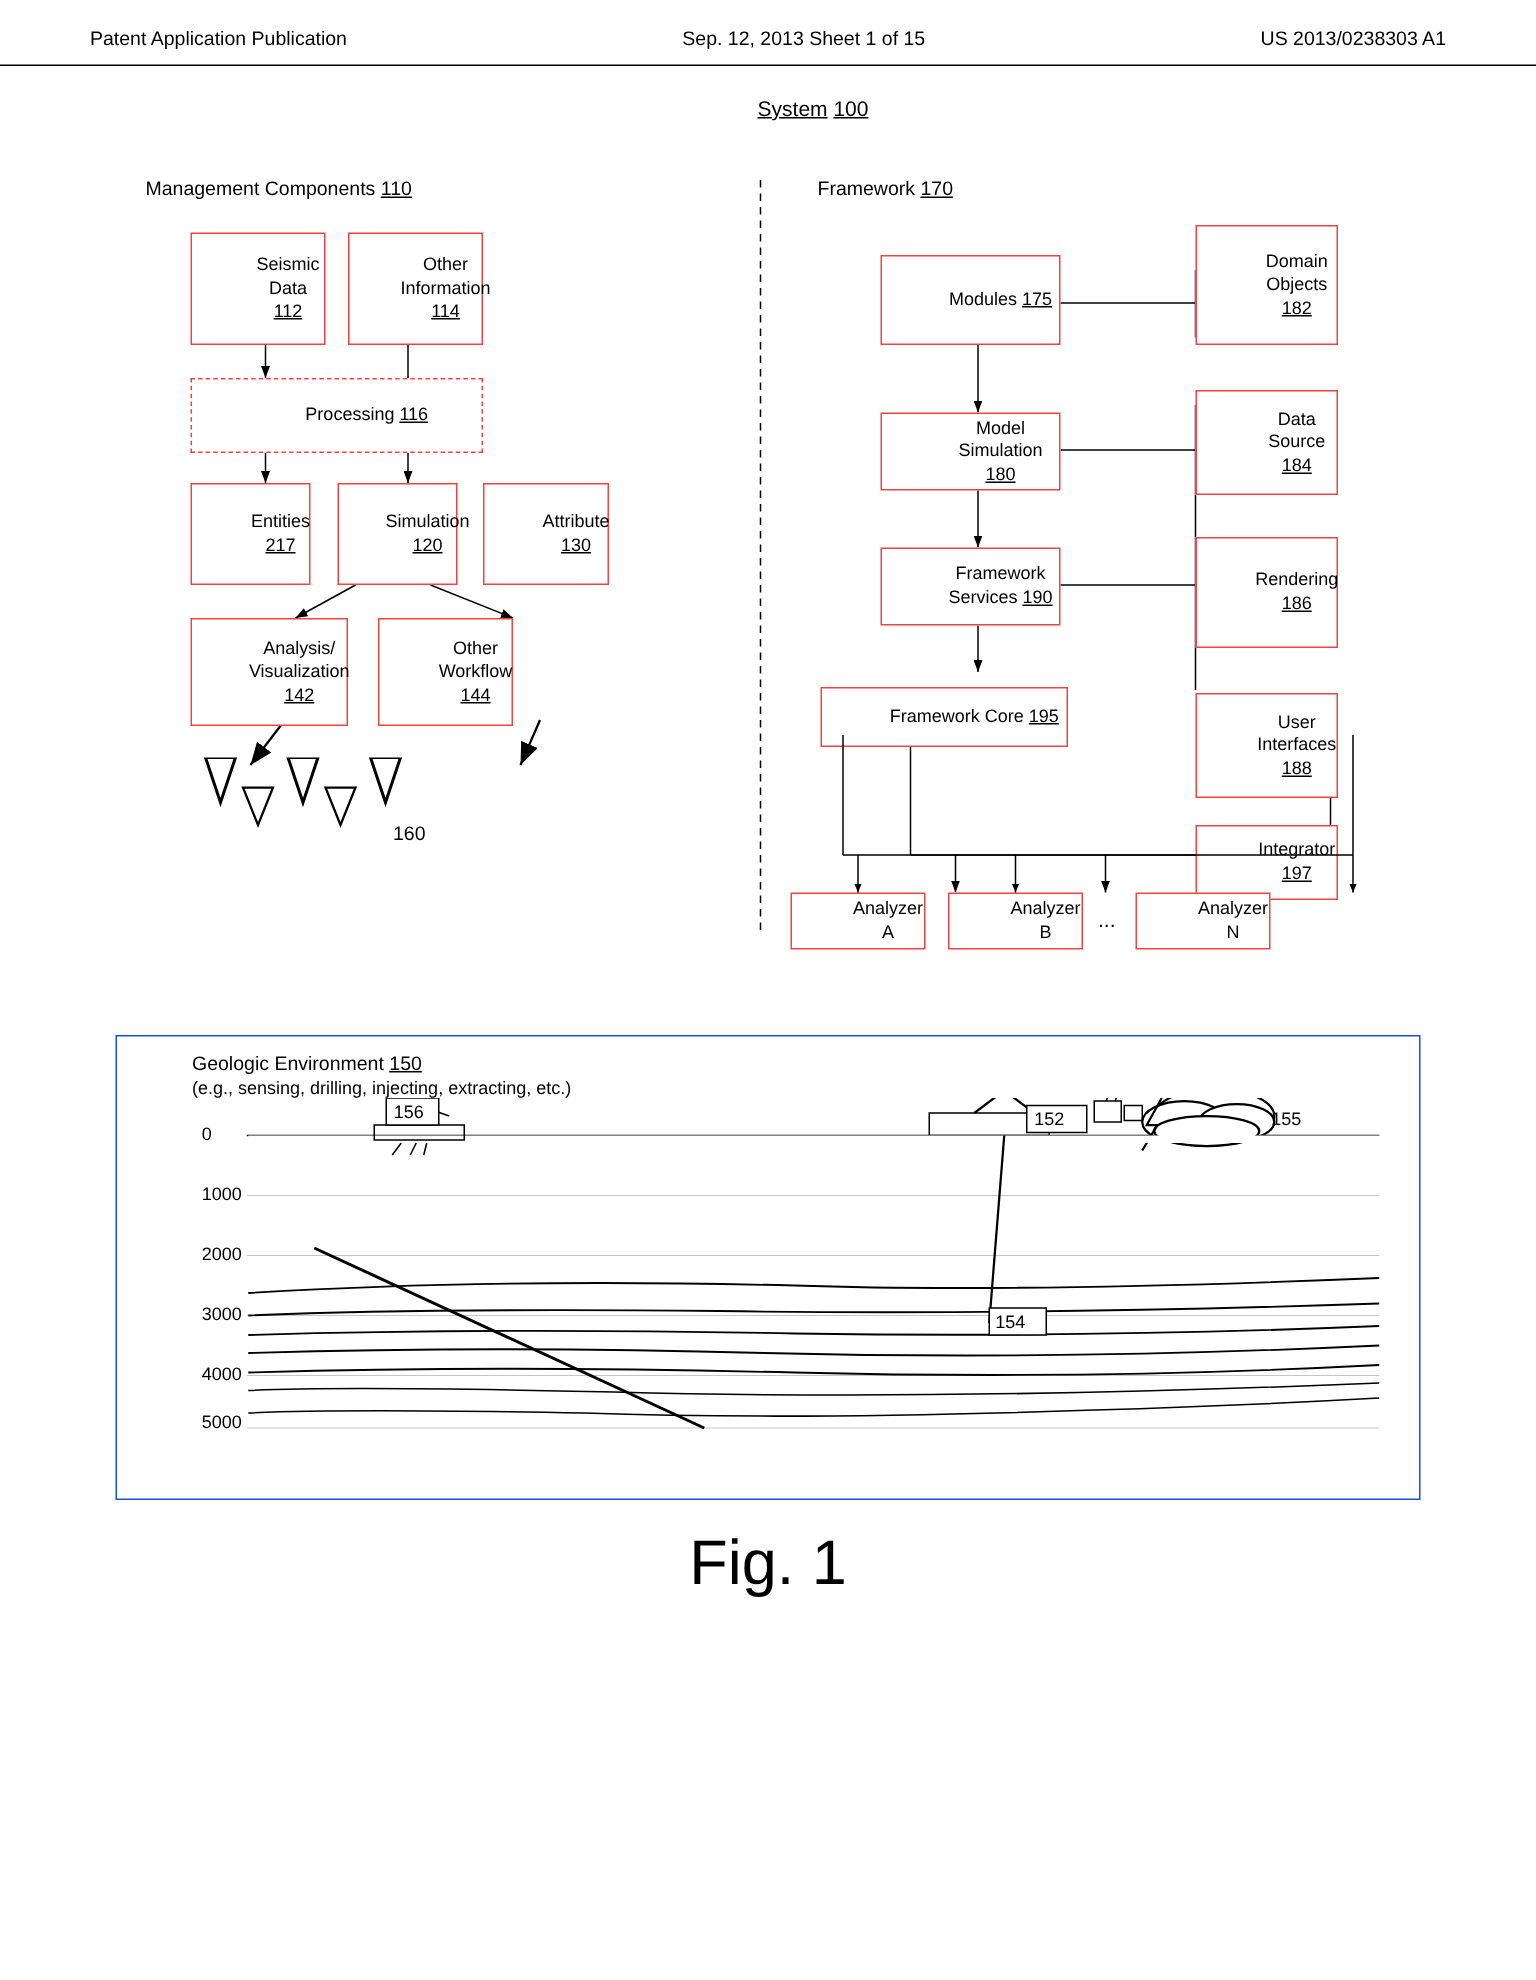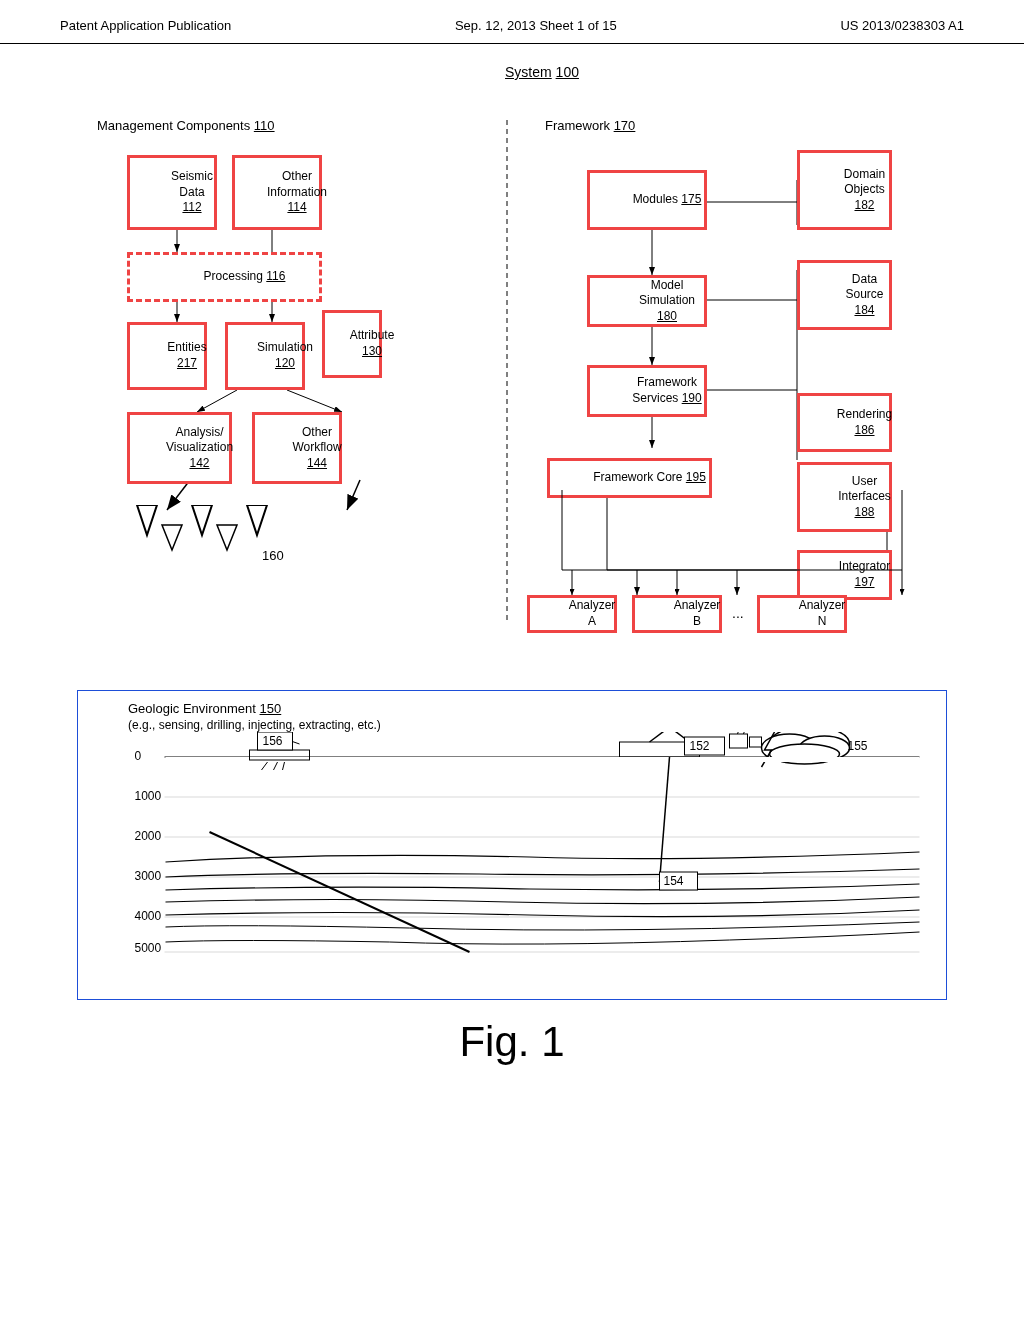--- a/index.html
+++ b/index.html
@@ -41,21 +41,21 @@
     .diagram-container {
       position: relative;
       width: 870px;
       height: 580px;
       margin: 0 auto;
     }
 
     
     .box {
       position: absolute;
-      border: 3px solid #ef4444;
+      border: 1px solid #ef4444;
       background: #fff;
       display: flex;
       flex-direction: column;
       align-items: center;
       justify-content: center;
       text-align: center;
       font-size: 12px;
       line-height: 1.3;
       padding-left: 40px;
     }
@@ -208,21 +208,21 @@
     <div class="box" style="left:50px; top:232px; width:80px; height:68px;">
       <span class="label-text">Entities</span>
       <span class="ref">217</span>
     </div>
 
     <div class="box" style="left:148px; top:232px; width:80px; height:68px;">
       <span class="label-text">Simulation</span>
       <span class="ref">120</span>
     </div>
 
-    <div class="box" style="left:245px; top:220px; width:60px; height:68px;">
+    <div class="box" style="left:245px; top:232px; width:84px; height:68px;">
       <span class="label-text">Attribute</span>
       <span class="ref">130</span>
     </div>
 
     <div class="box" style="left:50px; top:322px; width:105px; height:72px;">
       <span class="label-text">Analysis/<br>Visualization</span>
       <span class="ref">142</span>
     </div>
 
     <div class="box" style="left:175px; top:322px; width:90px; height:72px;">
@@ -259,21 +259,21 @@
     <div class="box" style="left:720px; top:60px; width:95px; height:80px;">
       <span class="label-text">Domain<br>Objects</span>
       <span class="ref">182</span>
     </div>
 
     <div class="box" style="left:720px; top:170px; width:95px; height:70px;">
       <span class="label-text">Data<br>Source</span>
       <span class="ref">184</span>
     </div>
 
-    <div class="box" style="left:720px; top:268px; width:95px; height:59px;margin-top:35px;">
+    <div class="box" style="left:720px; top:268px; width:95px; height:74px;">
       <span class="label-text">Rendering</span>
       <span class="ref">186</span>
     </div>
 
     <div class="box" style="left:720px; top:372px; width:95px; height:70px;">
       <span class="label-text">User<br>Interfaces</span>
       <span class="ref">188</span>
     </div>
 
     <div class="box" style="left:720px; top:460px; width:95px; height:50px;">

